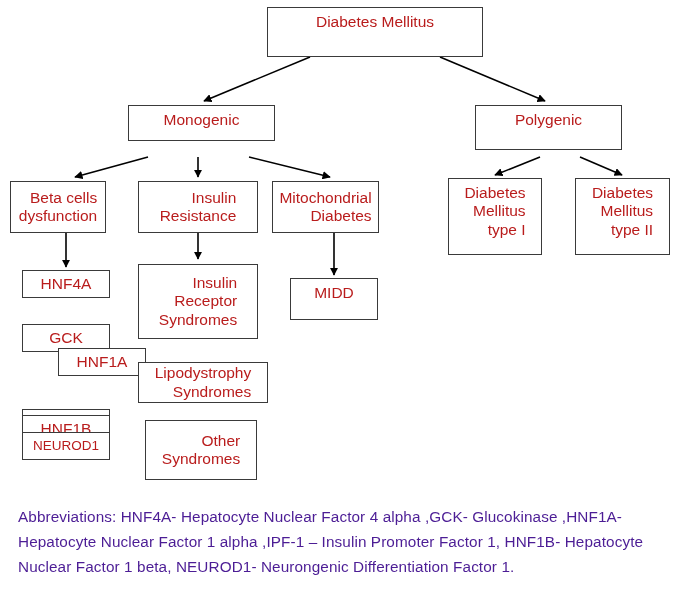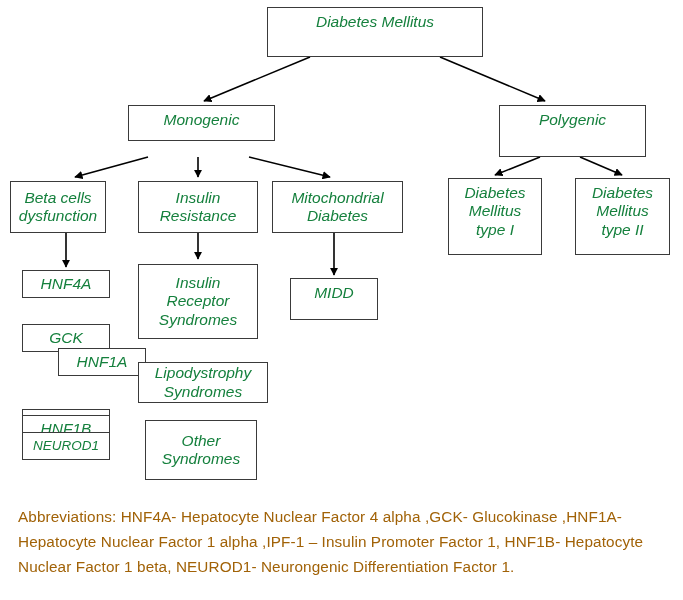--- a/index.html
+++ b/index.html
@@ -29,26 +29,25 @@
     pointer-events: none;
   }
   .node {
     position: absolute;
     box-sizing: border-box;
     border: 1.5px solid #3a3a3a;
     background: #ffffff;
     display: flex;
     align-items: center;
     justify-content: center;
-    text-align: center;
+    text-align: right;
     line-height: 1.18;
     font-size: 15.5px;
-    color: #15803d;
+    color: #b91c1c;
     padding: 0 4px;
-    font-style: italic;
   }
   .node.top-align {
     align-items: flex-start;
     padding-top: 5px;
   }
   .node .lbl {
     display: block;
     white-space: pre-line;
   }
   .gene {
@@ -57,21 +56,21 @@
   .gene-small {
     font-size: 13.5px;
   }
   .caption {
     position: absolute;
     left: 18px;
     top: 505px;
     width: 648px;
     font-size: 15.3px;
     line-height: 1.62;
-    color: #a16207;
+    color: #4c1d95;
     letter-spacing: 0.1px;
   }
 </style>
 </head>
 <body>
 
 <div id="canvas">
 
   <svg class="svg-layer" viewBox="0 0 683 600">
     <defs>
@@ -101,33 +100,33 @@
     <line x1="334" y1="233" x2="334" y2="275" stroke="#000" stroke-width="1.6" marker-end="url(#arrow)"></line>
   </svg>
 
   <div class="node top-align" style="left:267px; top:7px; width:216px; height:50px;">
     <span class="lbl">Diabetes Mellitus</span>
   </div>
 
   <div class="node top-align" style="left:128px; top:105px; width:147px; height:36px;">
     <span class="lbl">Monogenic</span>
   </div>
-  <div class="node top-align" style="left:499px; top:105px; width:147px; height:52px;">
+  <div class="node top-align" style="left:475px; top:105px; width:147px; height:45px;">
     <span class="lbl">Polygenic</span>
   </div>
 
   <div class="node" style="left:10px; top:181px; width:96px; height:52px;">
     <span class="lbl">Beta cells
 dysfunction</span>
   </div>
   <div class="node" style="left:138px; top:181px; width:120px; height:52px;">
     <span class="lbl">Insulin
 Resistance</span>
   </div>
-  <div class="node" style="left:272px; top:181px; width:131px; height:52px;">
+  <div class="node" style="left:272px; top:181px; width:107px; height:52px;">
     <span class="lbl">Mitochondrial
 Diabetes</span>
   </div>
 
   <div class="node top-align" style="left:448px; top:178px; width:94px; height:77px;">
     <span class="lbl">Diabetes
 Mellitus
 type I</span>
   </div>
   <div class="node top-align" style="left:575px; top:178px; width:95px; height:77px;">

